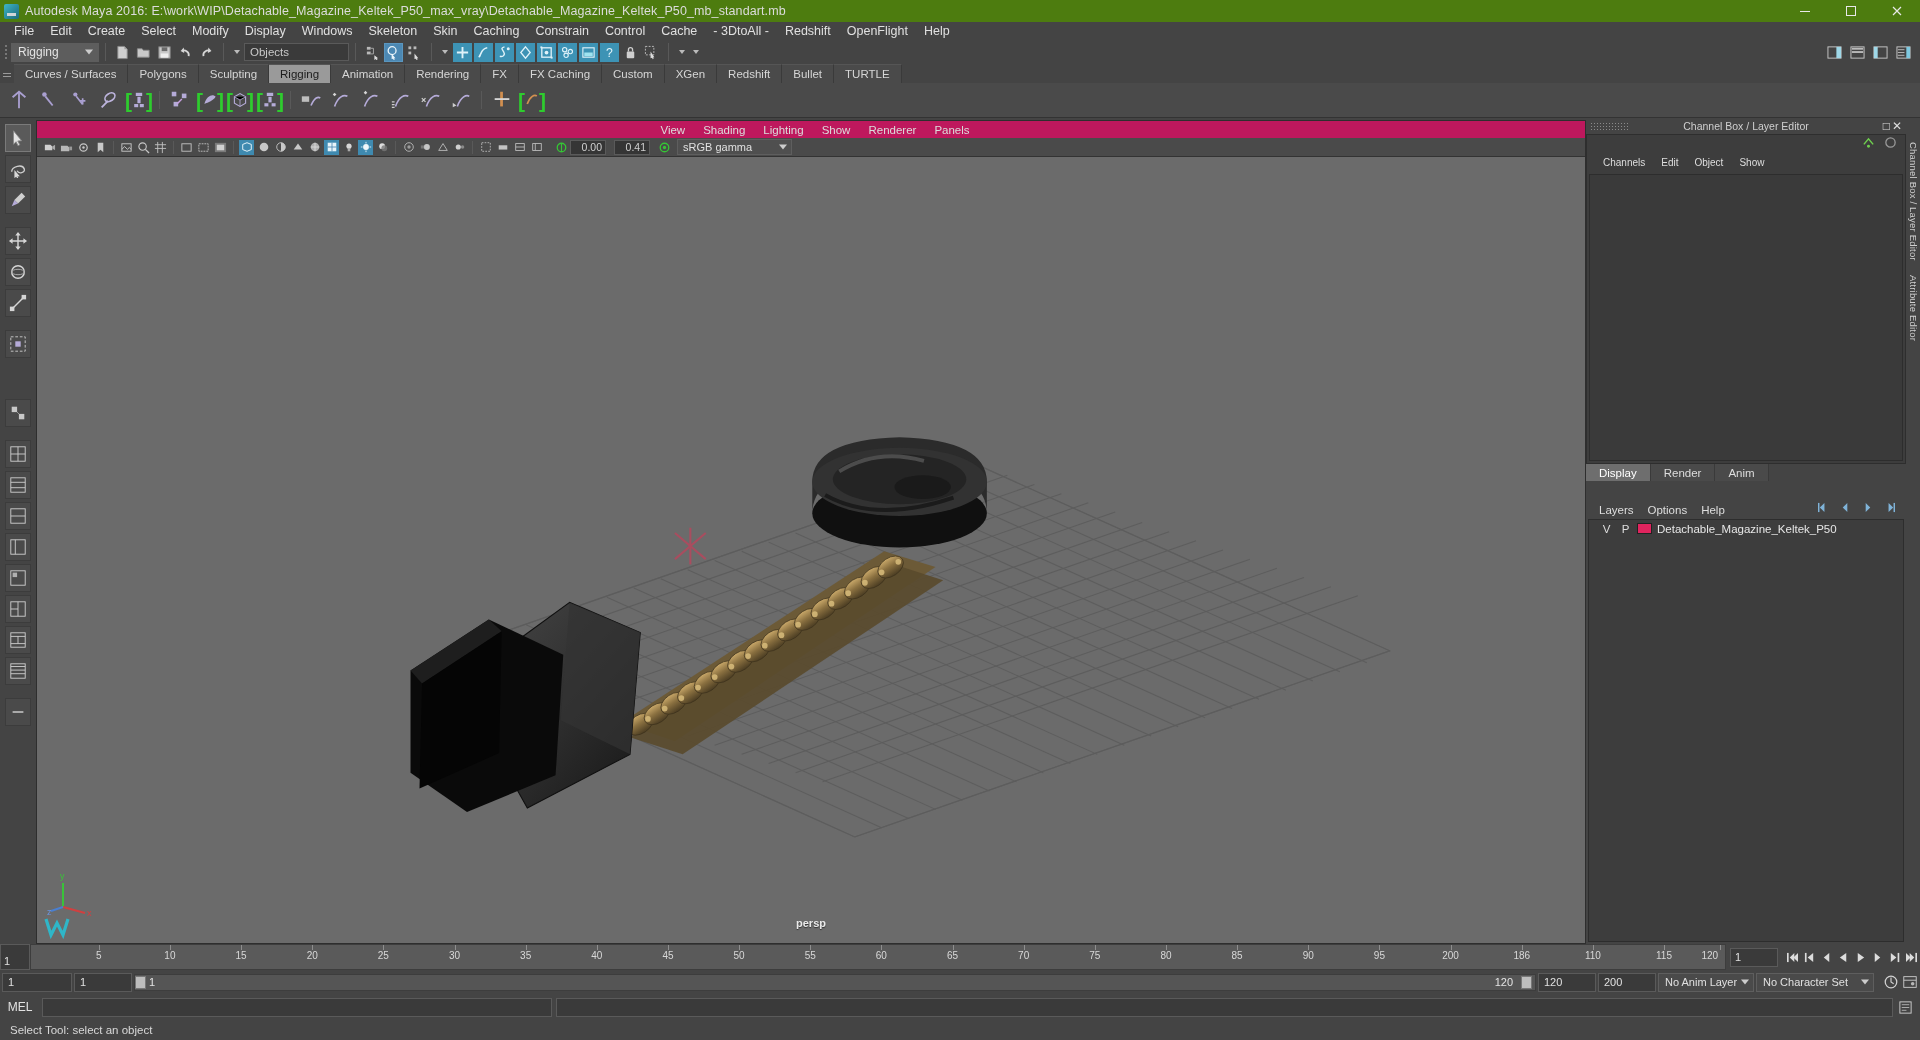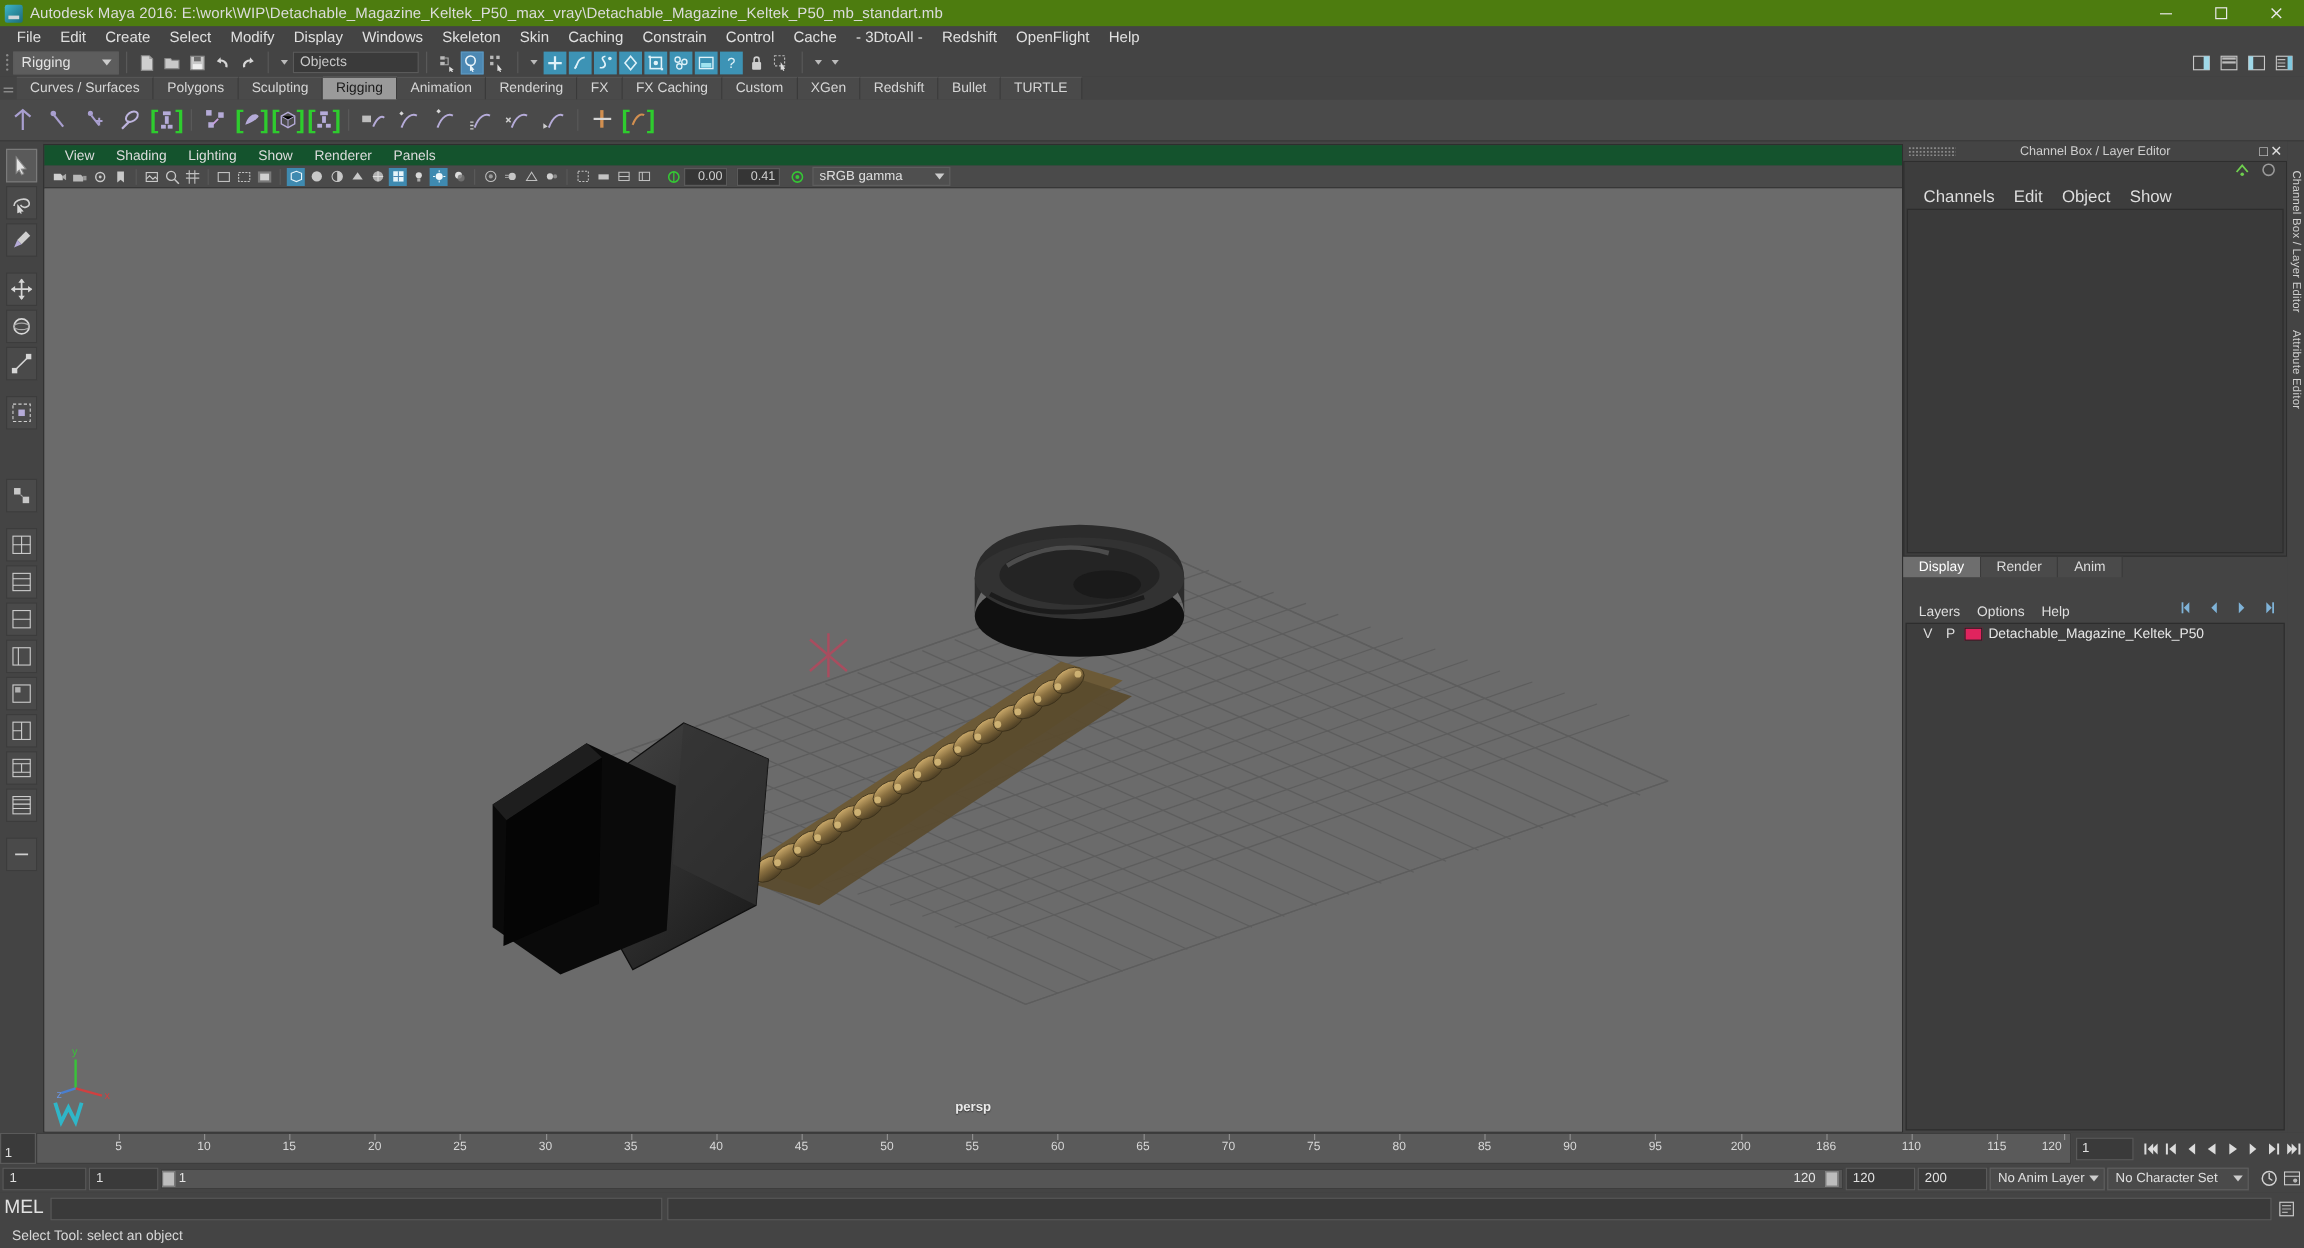--- a/index.html
+++ b/index.html
@@ -95,22 +95,22 @@
   .toolcol { width:36px; background:#444; display:flex; flex-direction:column;
              align-items:center; padding-top:6px; gap:0px; flex:0 0 36px;}
   .tool-ic { width:26px;height:28px; margin-bottom:3px; display:flex;align-items:center;justify-content:center;
              background:#4a4a4a; border:1px solid #3c3c3c;}
   .tool-ic.sel { background:#5a5a5a; border:1px solid #7a7a7a; }
   .tool-gap { height:38px; }
   .tool-gap2 { height:10px; }
 
   
   .vpwrap { flex:1 1 auto; display:flex; flex-direction:column; min-width:0; border:1px solid #2e2e2e; margin:2px 0 0 0;}
-  .vp-menubar { height:17px; background:#14532d; display:flex; align-items:center;
-    font-size:11.5px; color:#dcdcdc; padding-left:8px; flex:0 0 17px;}
+  .vp-menubar { height:17px; background:#be185d; display:flex; align-items:center;
+    font-size:11.5px; color:#dcdcdc; padding-left:8px; flex:0 0 17px;justify-content:center;}
   .vp-menubar span{ padding:0 9px;}
   .vp-toolbar { height:19px; background:#4a4a4a; display:flex; align-items:center; flex:0 0 19px;
     padding-left:4px; border-bottom:1px solid #333;}
   .vi { width:15px;height:15px;margin:0 1px;display:flex;align-items:center;justify-content:center;flex:0 0 15px;}
   .vi.act { background:#3f8ab0; }
   .numfield { width:36px;height:15px;background:#353535;border:1px solid #5a5a5a;color:#d0d0d0;
     font-size:10.5px; display:flex;align-items:center;justify-content:flex-end;padding-right:3px;}
   .gammasel{ width:115px;height:16px;background:#4f4f4f;border:1px solid #5e5e5e;color:#e0e0e0;
     font-size:11px;display:flex;align-items:center;padding-left:5px;position:relative;}
   .gammasel .arr{position:absolute;right:4px;top:50%;transform:translateY(-50%);
@@ -126,21 +126,21 @@
   .rightdock { width:320px; flex:0 0 320px; display:flex; flex-direction:column; background:#444;}
   .dock-title { height:16px; background:#444; color:#cfcfcf; font-size:10.5px;
     display:flex;align-items:center;justify-content:center; position:relative; flex:0 0 16px;}
   .dock-dots{ position:absolute; left:4px; top:4px; width:40px; height:8px;
     background-image:radial-gradient(#8a8a8a 1px, transparent 1px); background-size:3px 3px;}
   .dock-x { position:absolute; right:4px; top:1px; color:#ddd; font-size:12px;}
   .dock-min { position:absolute; right:16px; top:1px; color:#ddd; font-size:12px;}
   .cb-panel { background:#3d3d3d; border:1px solid #2e2e2e; display:flex; flex-direction:column;
               flex:0 0 330px; min-height:0; }
   .cb-iconrow{height:18px;display:flex;align-items:center;justify-content:flex-end;padding-right:8px;gap:9px;}
-  .cb-menubar{height:19px; display:flex; align-items:center; font-size:14px; color:#dedede; padding-left:8px;}
+  .cb-menubar{height:19px; display:flex; align-items:center; font-size:10px; color:#dedede; padding-left:8px;}
   .cb-menubar span{padding:0 8px;}
   .cb-body{flex:1 1 auto; background:#3a3a3a; border:1px solid #2d2d2d; margin:2px;}
   .layer-panel{flex:1 1 auto; display:flex; flex-direction:column; background:#444; min-height:0;}
   .layer-tabs{height:17px; display:flex; font-size:11.5px; align-items:stretch;}
   .layer-tab{padding:0 13px;display:flex;align-items:center;color:#ddd;background:#4a4a4a;
     border-right:1px solid #3a3a3a;}
   .layer-tab.active{background:#6e6e6e;color:#fff;}
   .layer-menubar{height:18px;display:flex;align-items:center;font-size:11.5px;color:#dedede;padding-left:6px;}
   .layer-menubar span{padding:0 7px;margin-top:40px;}
   .layer-btnrow{height:18px;display:flex;align-items:center;justify-content:flex-end;gap:9px;padding-right:10px;}
@@ -175,21 +175,21 @@
   .rg-txt{font-size:11px;color:#e4e4e4;margin-left:3px;}
   .rg-end{font-size:11px;color:#e4e4e4;position:absolute;right:22px;}
   .rg-handle-r{position:absolute;right:3px;width:11px;height:13px;background:#bdbdbd;border:1px solid #777;}
   .sel-box{height:19px;background:#4a4a4a;border:1px solid #5e5e5e;color:#e0e0e0;font-size:11px;
     display:flex;align-items:center;padding-left:6px;position:relative;}
   .sel-box .arr{position:absolute;right:4px;top:50%;transform:translateY(-50%);
     border-left:4px solid transparent;border-right:4px solid transparent;border-top:5px solid #ccc;}
 
   
   .melrow{flex:0 0 26px;display:flex;align-items:center;background:#444;gap:4px;padding:0 2px;}
-  .mel-lbl{width:36px;text-align:center;color:#e2e2e2;font-size:16px;flex:0 0 36px;}
+  .mel-lbl{width:36px;text-align:center;color:#e2e2e2;font-size:12px;flex:0 0 36px;}
   .mel-input{width:510px;height:19px;background:#3a3a3a;border:1px solid #5a5a5a;flex:0 0 510px;}
   .mel-out{flex:1 1 auto;height:19px;background:#3a3a3a;border:1px solid #5a5a5a;}
 
   
   .helpline{flex:0 0 20px;display:flex;align-items:center;background:#444;
     color:#d8d8d8;font-size:11.5px;padding-left:10px;}
 
   .icon-svg{display:block;}
 </style>
 </head>

